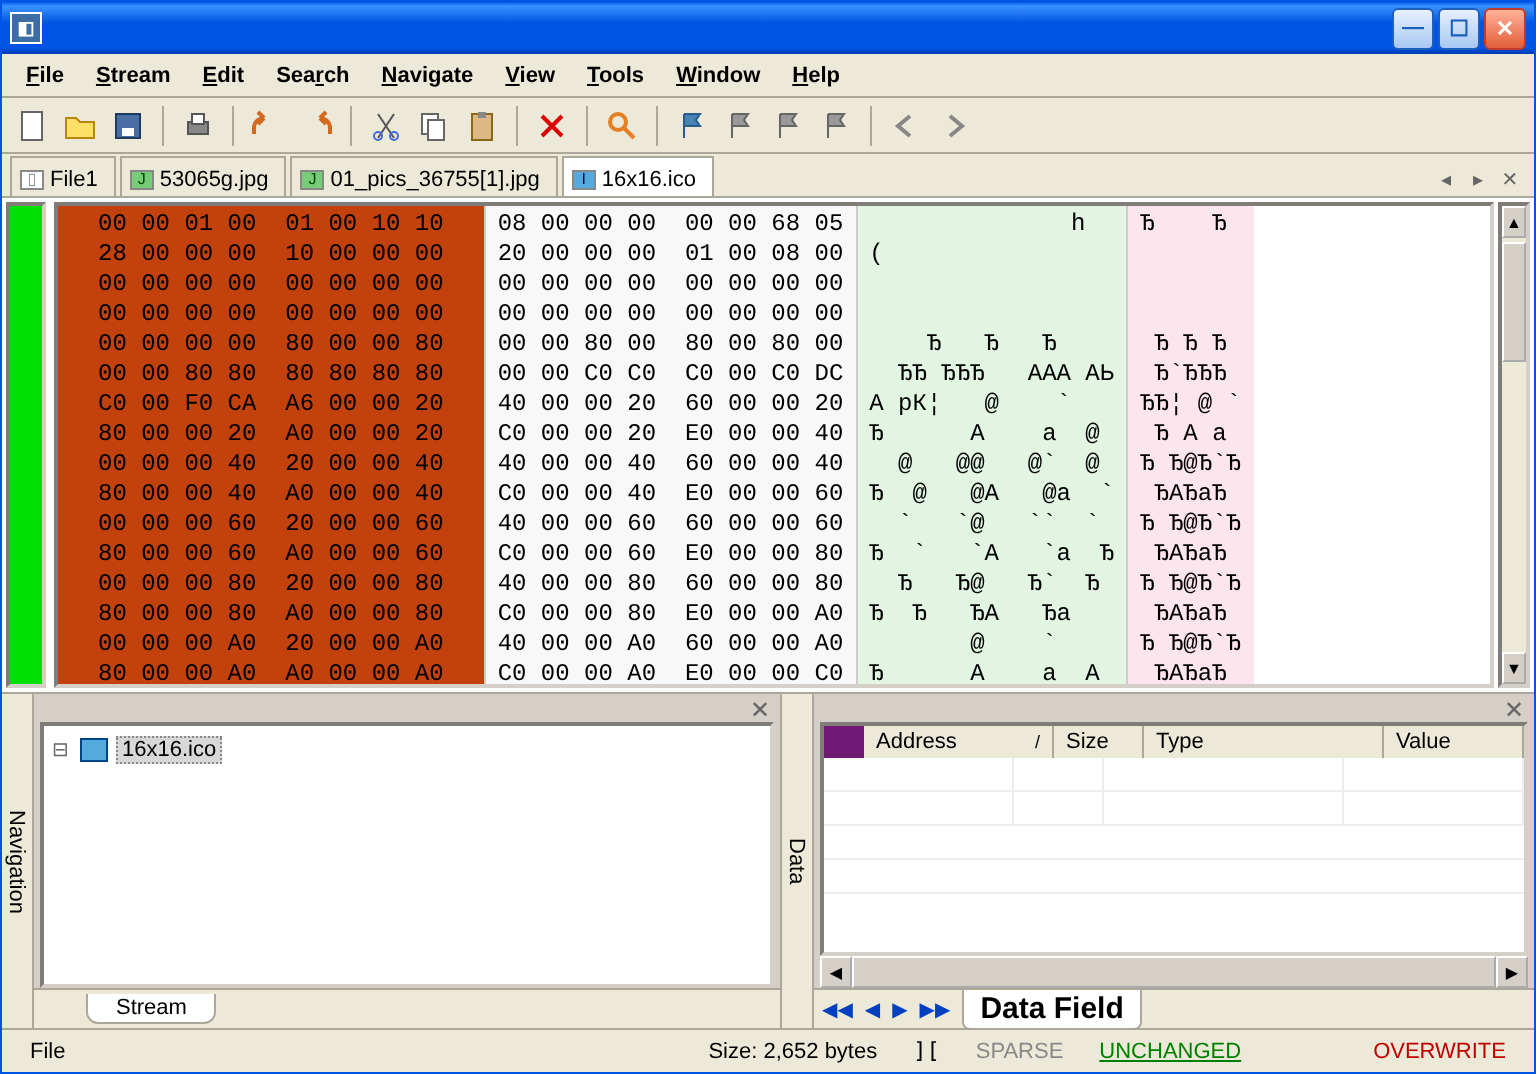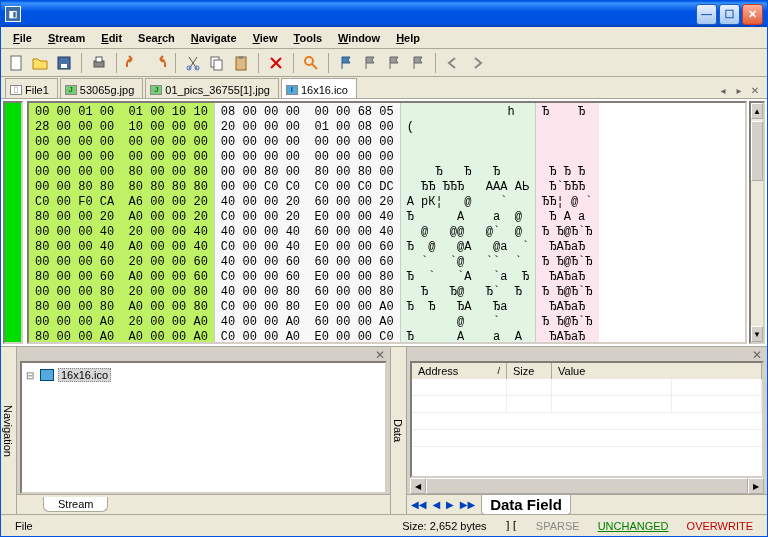--- a/index.html
+++ b/index.html
@@ -21,21 +21,21 @@
   .ftab.active { background: #fff; }
   .ftab .fi { width: 12px; height: 10px; font-size:8px; display:flex;align-items:center;justify-content:center; border:1px solid #888;}
   .tabspacer { flex: 1; }
   .tabctrl { width: 16px; height: 16px; display:flex;align-items:center;justify-content:center; cursor:pointer; font-size:10px; color:#666;}
   .mainarea { flex: 1; display: flex; flex-direction: column; min-height: 0; }
   .hexpane { height: 248px; display: flex; border-bottom: 1px solid #aca899; background: #fff; }
   .gutter { width: 20px; background: #00e000; border: 2px inset #d4d0c8; margin: 2px;}
   .hexcontent { flex: 1; display: flex; font-family: 'Courier New', monospace; font-size: 12px; line-height: 15px; overflow: hidden; border: 2px inset #d4d0c8; margin:2px;}
   .col-off { background: #e3e3ff; padding: 2px 6px; border-right: 1px solid #ccc; white-space: pre; color:#4040a0;}
   .col-off .hl { color: #d000d0; }
-  .col-hexA { background: #bef264; padding: 2px 6px; border-right: 1px solid #ccc; white-space: pre; }
+  .col-hexA { background: #c2410c; padding: 2px 20px; border-right: 1px solid #ccc; white-space: pre; }
   .col-hexB { background: #f8f8f8; padding: 2px 6px; border-right: 1px solid #ccc; white-space: pre; }
   .col-ascA { background: #e2f5e2; padding: 2px 6px; border-right: 1px solid #ccc; white-space: pre; }
   .col-ascB { background: #fde5ee; padding: 2px 6px; white-space: pre; }
   .vscroll { width: 16px; background: #ece9d8; border: 2px inset #d4d0c8; margin:2px 2px 2px 0; display:flex;flex-direction:column;}
   .vscroll .arr{height:16px;background:#d4d0c8;border:1px outset #fff;display:flex;align-items:center;justify-content:center;font-size:8px;cursor:pointer;}
   .vscroll .thumb{height:60px;background:#d4d0c8;border:1px outset #fff;margin-top:2px;}
   .lowerpanes { flex: 1; display: flex; min-height: 0; }
   .treepane { width: 390px; display: flex; border-right:1px solid #aca899;}
   .vlabel { width: 16px; background: #ece9d8; writing-mode: vertical-lr; text-align: center; padding: 4px 1px; border-right:1px solid #aca899;}
   .treebody { flex: 1; display: flex; flex-direction: column; }
@@ -43,34 +43,34 @@
   .closex { width: 12px; height: 12px; cursor: pointer; font-size:12px; color:#666;}
   .treeview { flex: 1; background: #fff; border: 2px inset #d4d0c8; margin: 0 3px 0 3px; padding: 4px; overflow:auto;}
   .tnode { display: flex; align-items: center; gap: 4px; padding: 1px 0;}
   .tnode.sel span.lbl { background: #d8d8d8; border:1px dotted #888; padding:0 2px;}
   .ticon2 { width: 14px; height: 12px; font-size:8px; display:flex;align-items:center;justify-content:center;}
   .exp { width:10px; font-size:10px; color:#666; cursor:pointer;}
   .bottomtab { height: 20px; display: flex; align-items: center; padding: 0 6px; border-top: 1px solid #aca899; background:#ece9d8;}
   .btab { border: 1px solid #aca899; border-top: none; padding: 1px 14px; background: #fff; font-size:11px; border-radius: 0 0 6px 6px;}
   .datapane { flex: 1; display: flex; }
   .gridwrap { flex: 1; display: flex; flex-direction: column; }
-  .gridhdr { height: 18px; display: flex; background: #701a75; border: 2px inset #d4d0c8; border-bottom:none; margin: 0 3px;}
+  .gridhdr { height: 18px; display: flex; background: #701a75; border: 2px inset #d4d0c8; border-bottom:none; margin: 0 3px; padding-left: 20px;}
   .gcol { border-right: 1px solid #aca899; padding: 1px 6px; display:flex;align-items:center; background:#ece9d8; font-size:11px;}
   .gbody { flex: 1; background: #fff; border: 2px inset #d4d0c8; border-top:none; margin: 0 3px; display:flex;flex-direction:column;}
   .grow { height: 17px; border-bottom: 1px solid #eee; display:flex;}
   .gcell { border-right: 1px solid #eee; }
   .hscroll{height:16px;background:#ece9d8;display:flex;margin:0 3px;}
   .hscroll .arr{width:16px;background:#d4d0c8;border:1px outset #fff;display:flex;align-items:center;justify-content:center;font-size:8px;cursor:pointer;}
   .navctrls{height:20px;display:flex;align-items:center;padding:0 4px;gap:6px;border-top:1px solid #aca899;background:#ece9d8;}
   .navbtn{font-size:10px;cursor:pointer;color:#0040c0;}
   .dftab{border:1px solid #aca899;border-top:none;padding:1px 8px;background:#fff;font-weight:bold;font-size:15px;border-radius:0 0 4px 4px;}
   .statusbar { height: 22px; display: flex; align-items: center; padding: 2px 8px; border-top: 1px solid #aca899; background:#ece9d8; gap:6px;}
   .statusbar .seg { padding: 0 6px; }
   .sp-green{color:#008000;text-decoration:underline;}
-  .sp-red{color:#c00000;}
+  .sp-red{color:#c00000;margin-left:48px;}
   .sp-gray{color:#888;}
   svg{display:block;}
 </style>
 </head>
 <body>
 
 <div class="window">
 
   <div class="titlebar">
     <div class="ticon">◧</div>
@@ -326,20 +326,21 @@
         <div class="gridwrap">
           <div class="closebar">
               <div class="closex">✕</div>
             </div>
           <div class="gridhdr">
             <div class="gcol" style="width:95px">
                 <span>Address</span>
                 <span style="margin-left:auto;font-size:9px">/</span>
               </div>
             <div class="gcol" style="width:45px">Size</div>
+            <div class="gcol" style="width:120px">Type</div>
             <div class="gcol" style="flex:1">Value</div>
           </div>
           <div class="gbody">
             <div class="grow">
                 <div class="gcell" style="width:95px"></div>
                 <div class="gcell" style="width:45px"></div>
                 <div class="gcell" style="width:120px"></div>
                 <div class="gcell" style="flex:1"></div>
               </div>
             <div class="grow">

